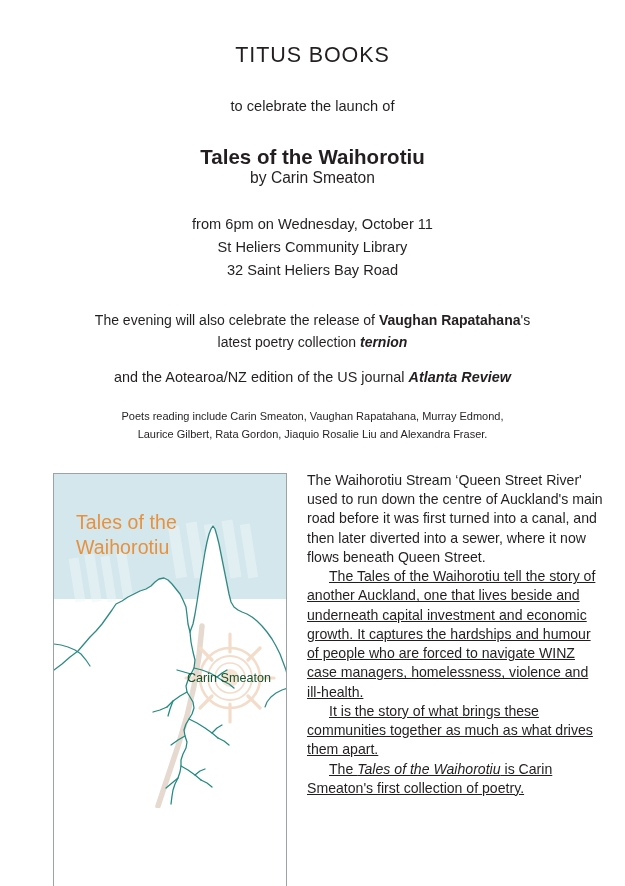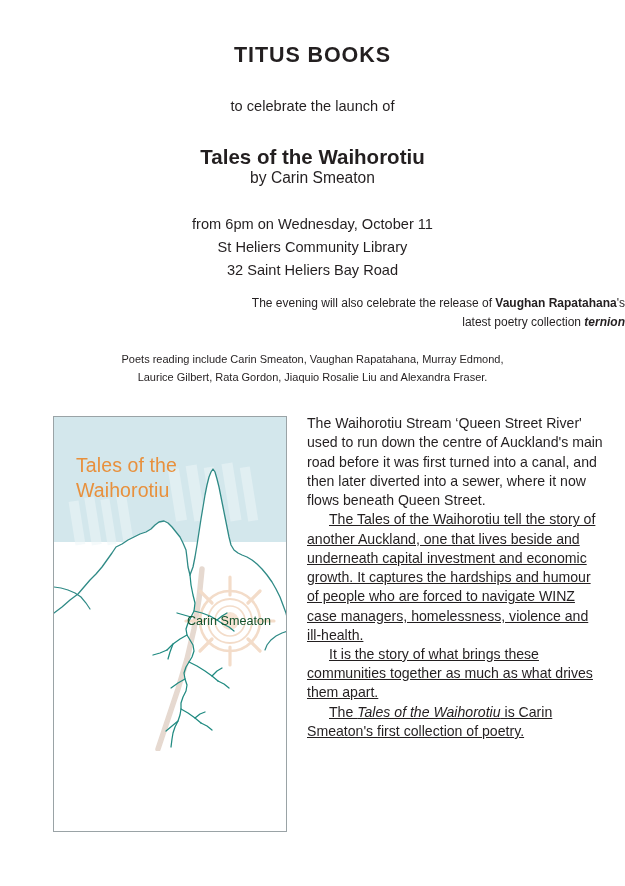--- a/index.html
+++ b/index.html
@@ -22,21 +22,21 @@
     height: 886px;
     position: relative;
     box-sizing: border-box;
     padding: 0;
   }
 
   
   .publisher {
     text-align: center;
     font-size: 21.5px;
-    font-weight: bold;
+    font-weight: normal;
     letter-spacing: 0.9px;
     margin-top: 44px;
     line-height: 1.1;
   }
 
   .invite-lines {
     text-align: center;
     font-size: 14.6px;
     line-height: 1.52;
     margin-top: 27px;
@@ -57,24 +57,24 @@
   }
 
   .event-lines {
     text-align: center;
     font-size: 14.6px;
     line-height: 1.58;
     margin-top: 25px;
   }
 
   .release-block {
-    text-align: right;
-    font-size: 12px;
+    text-align: center;
+    font-size: 14px;
     line-height: 1.55;
-    margin-top: 12px;
+    margin-top: 28px;
   }
 
   .journal-line {
     text-align: center;
     font-size: 14.4px;
     line-height: 1.5;
     margin-top: 13px;
   }
 
   .poets-block {
@@ -185,20 +185,21 @@
     <div>from 6pm on Wednesday, October 11</div>
     <div>St Heliers Community Library</div>
     <div>32 Saint Heliers Bay Road</div>
   </div>
 
   <div class="release-block">
     <div><span>The evening will also celebrate the release of </span><span class="bold">Vaughan Rapatahana</span><span>'s</span></div>
     <div><span>latest poetry collection </span><span class="bolditalic">ternion</span></div>
   </div>
 
+  <div class="journal-line"><span>and the Aotearoa/NZ edition of the US journal </span><span class="bolditalic">Atlanta Review</span></div>
 
   <div class="poets-block">
     <div>Poets reading include Carin Smeaton, Vaughan Rapatahana, Murray Edmond,</div>
     <div>Laurice Gilbert, Rata Gordon, Jiaquio Rosalie Liu and Alexandra Fraser.</div>
   </div>
 
   <div class="middle">
 
     <div class="cover-wrap">
       <div class="cover">

